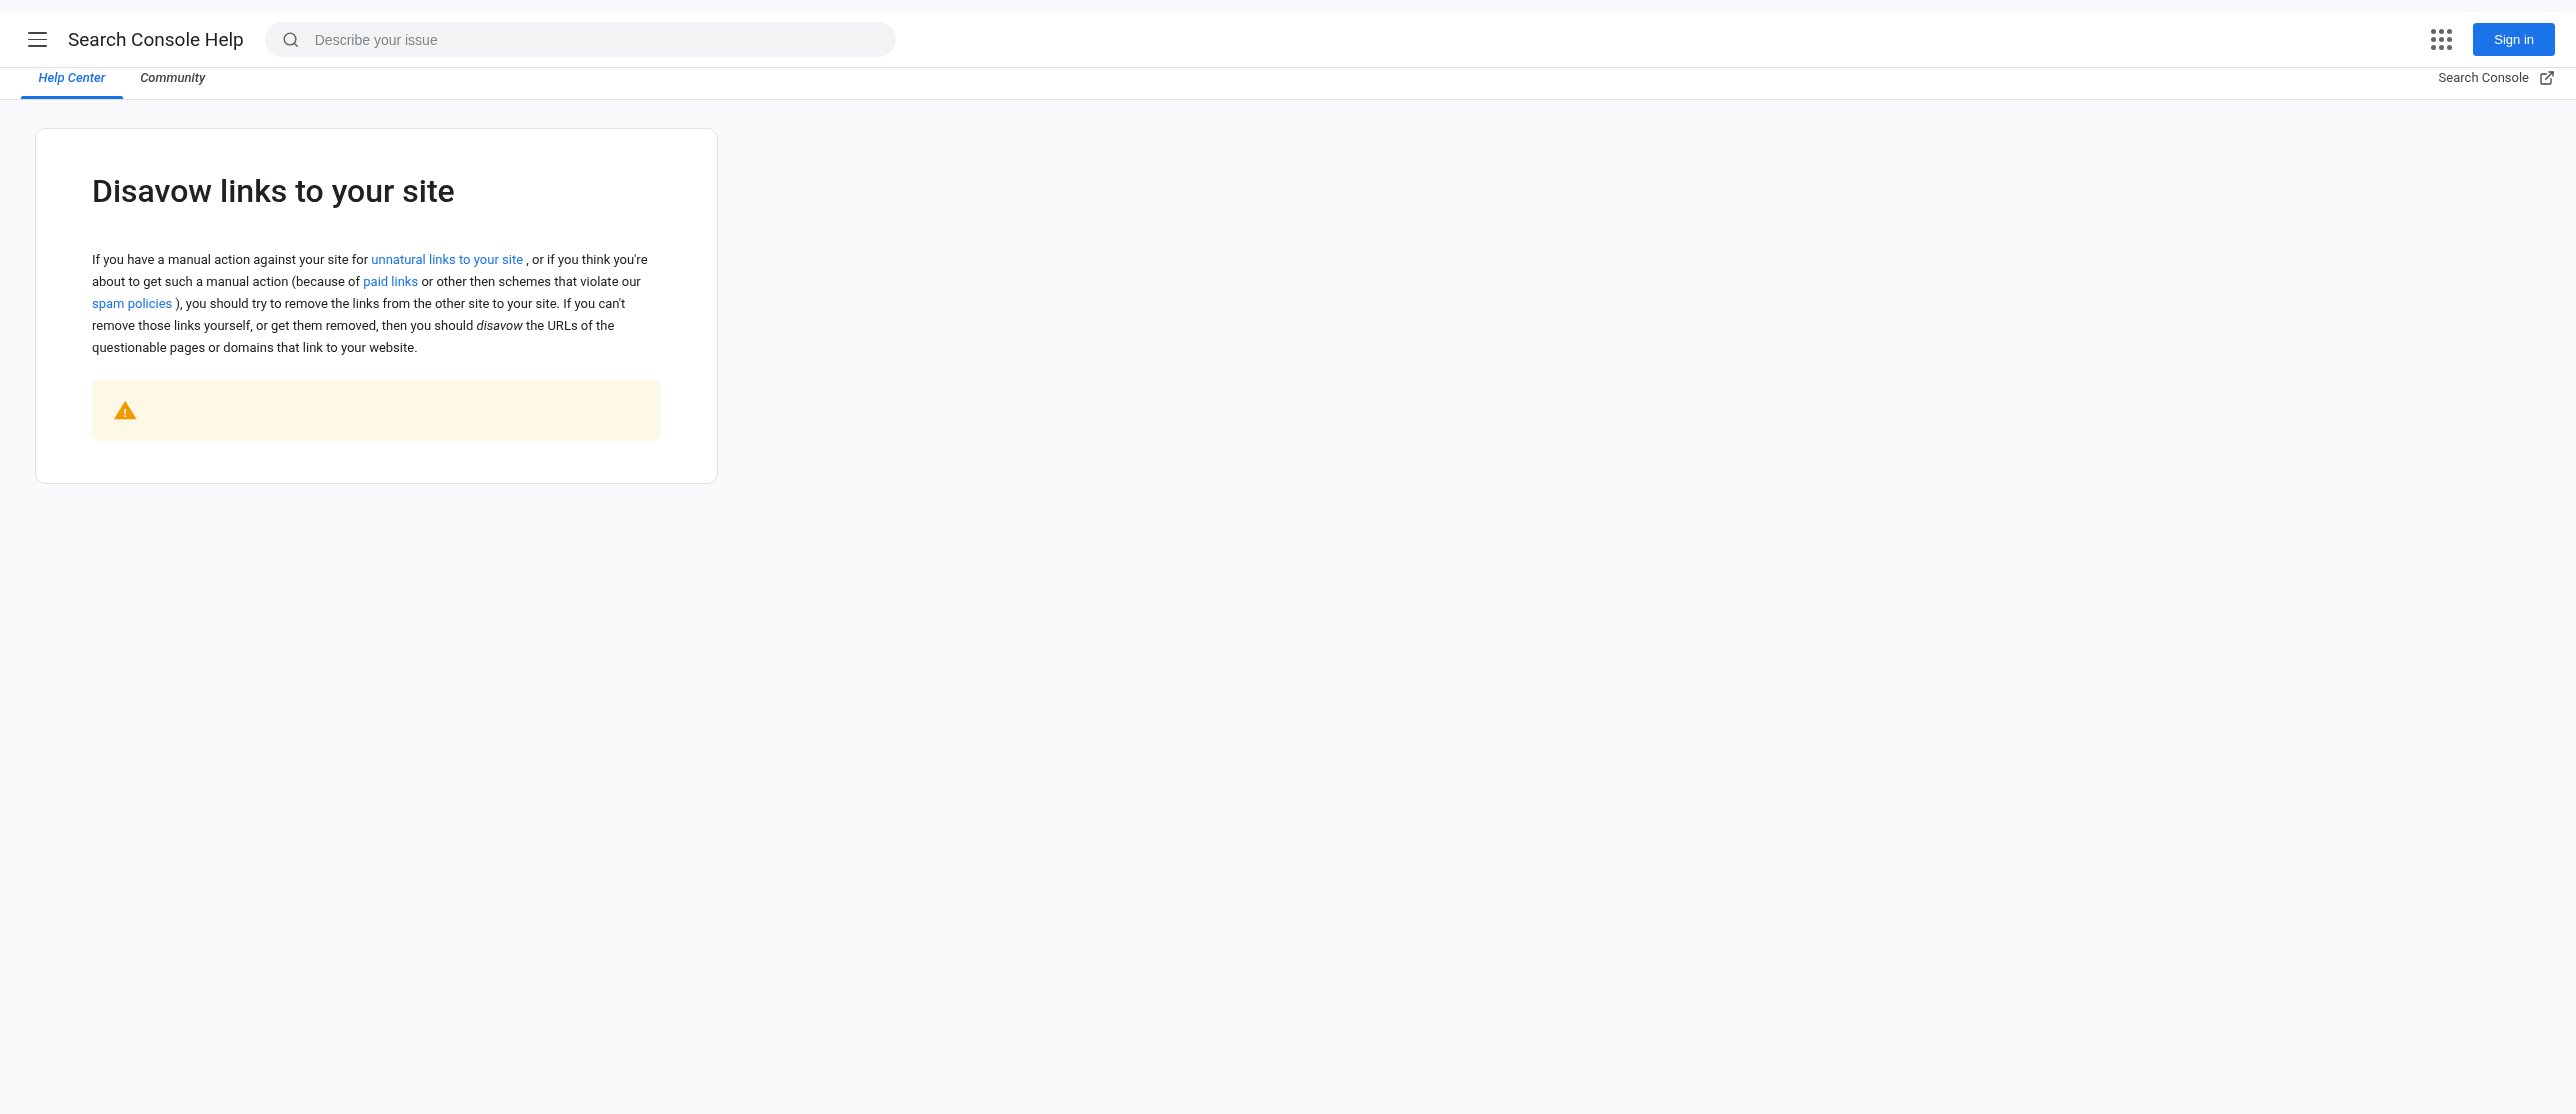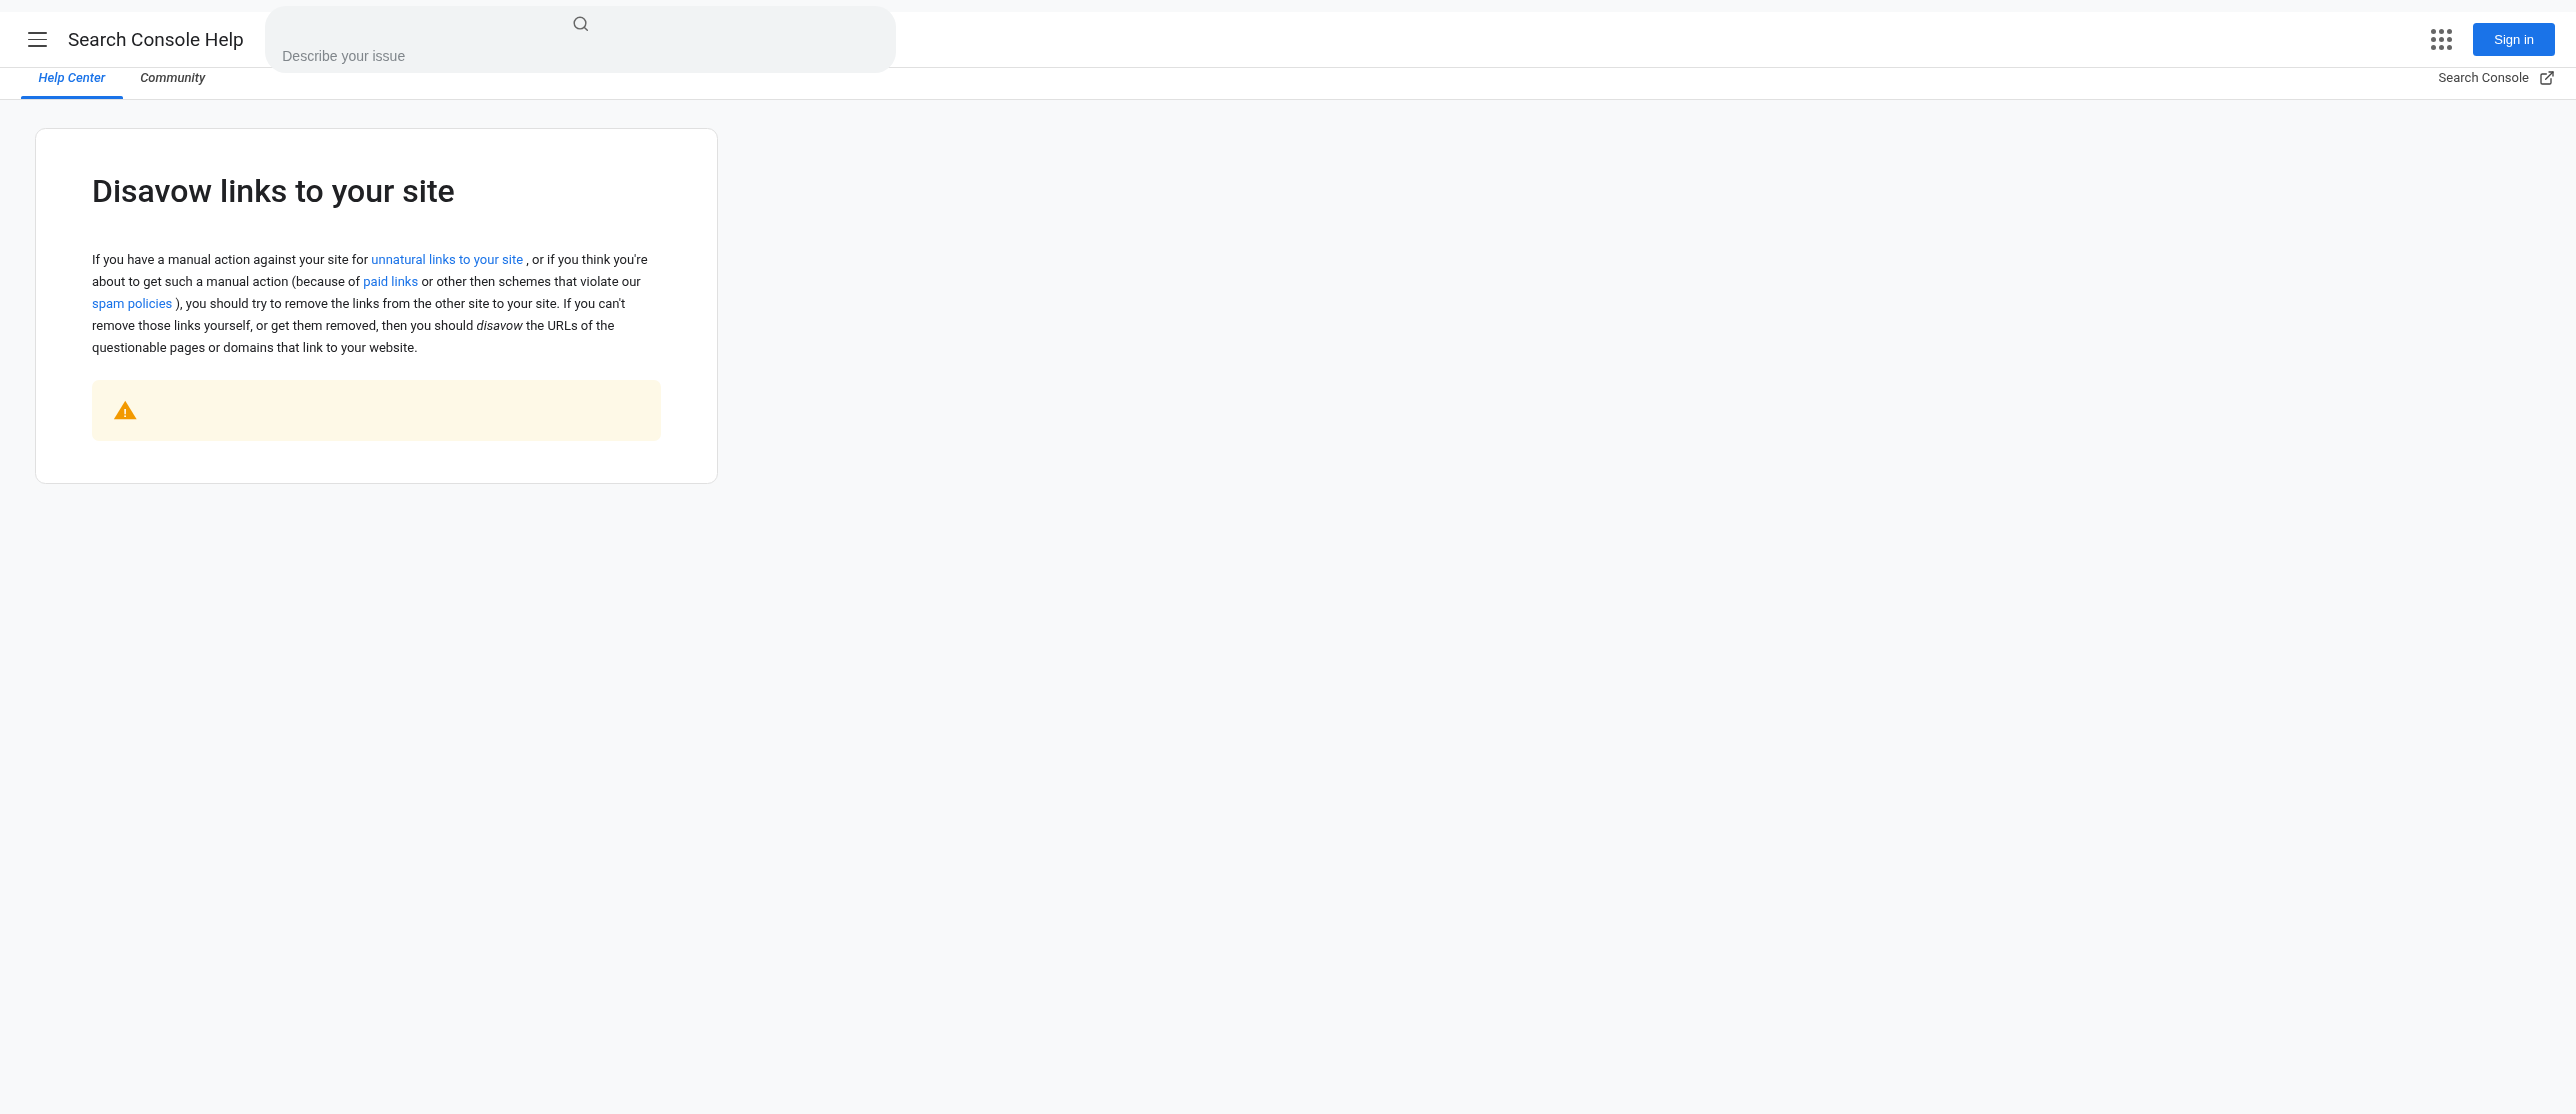--- a/index.html
+++ b/index.html
@@ -65,21 +65,20 @@
     }
 
     .search-bar {
       display: flex;
       align-items: center;
       background-color: #f1f3f4;
       border-radius: 21px;
       padding: 8.8px 17.5px;
       gap: 15px;
       width: 100%;
-      flex-direction: column;
     }
 
     .search-icon-svg {
       color: #666;
       flex-shrink: 0;
     }
 
     .search-input {
       border: none;
       background: transparent;

